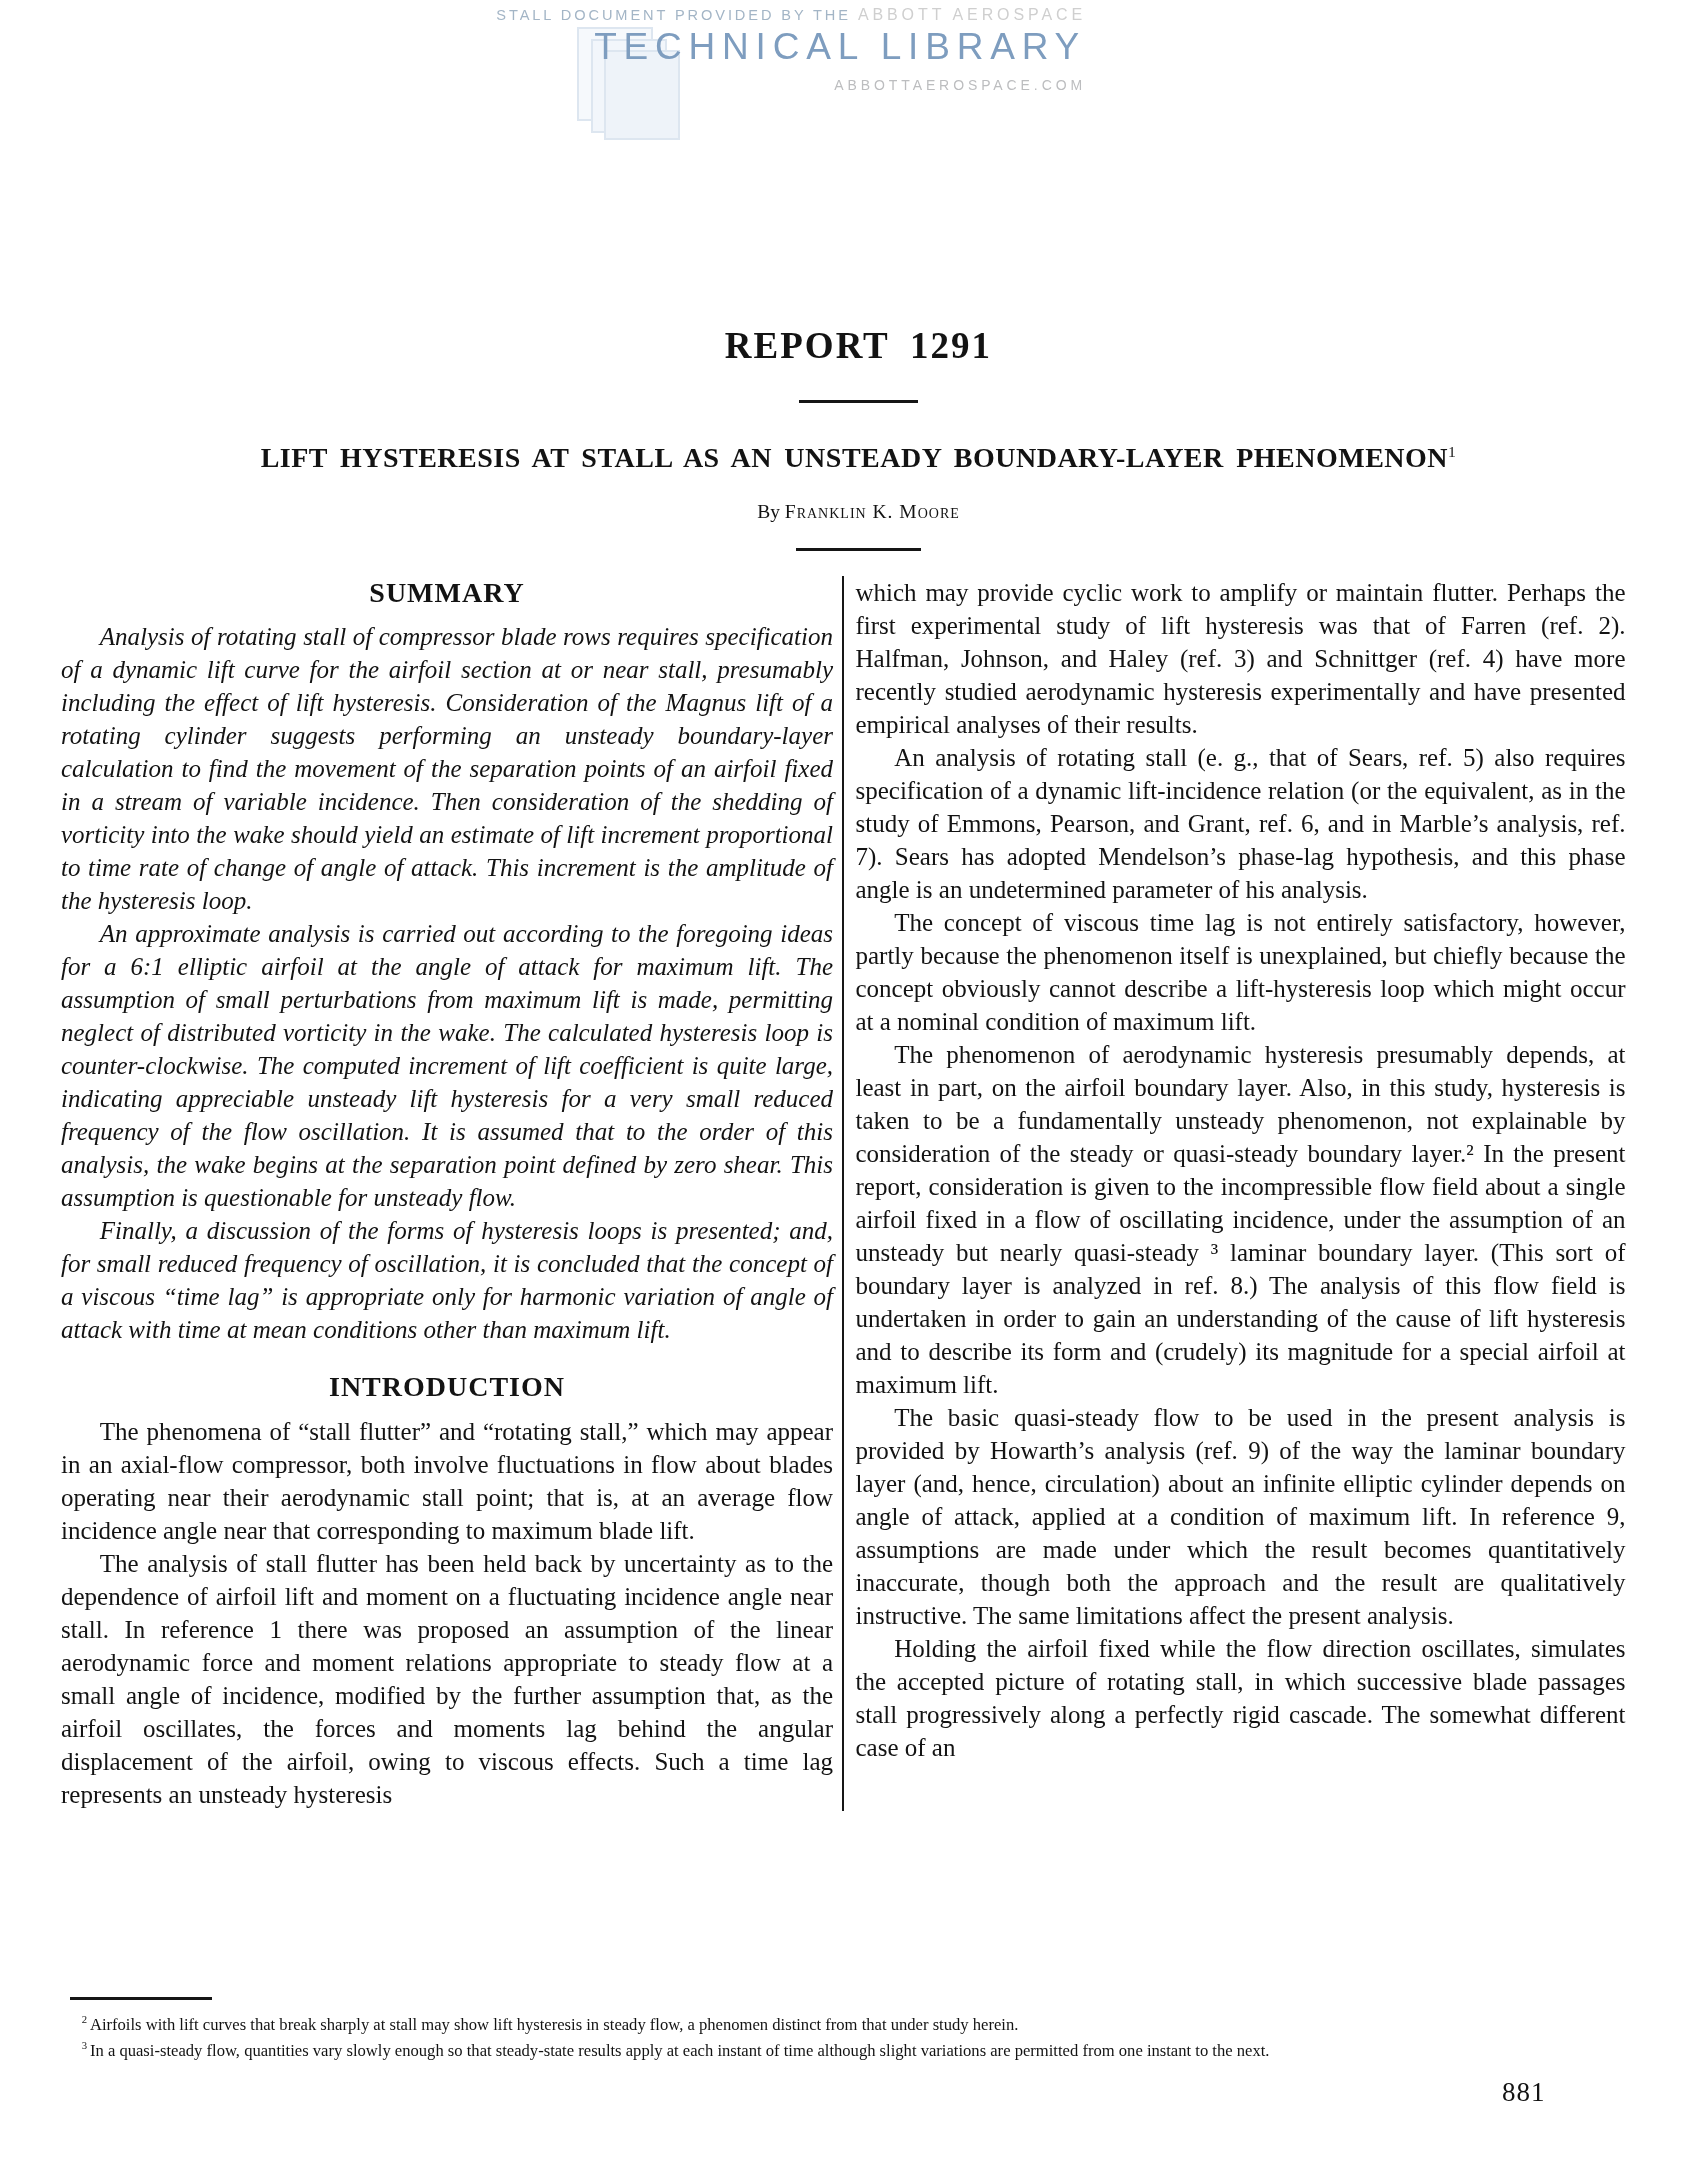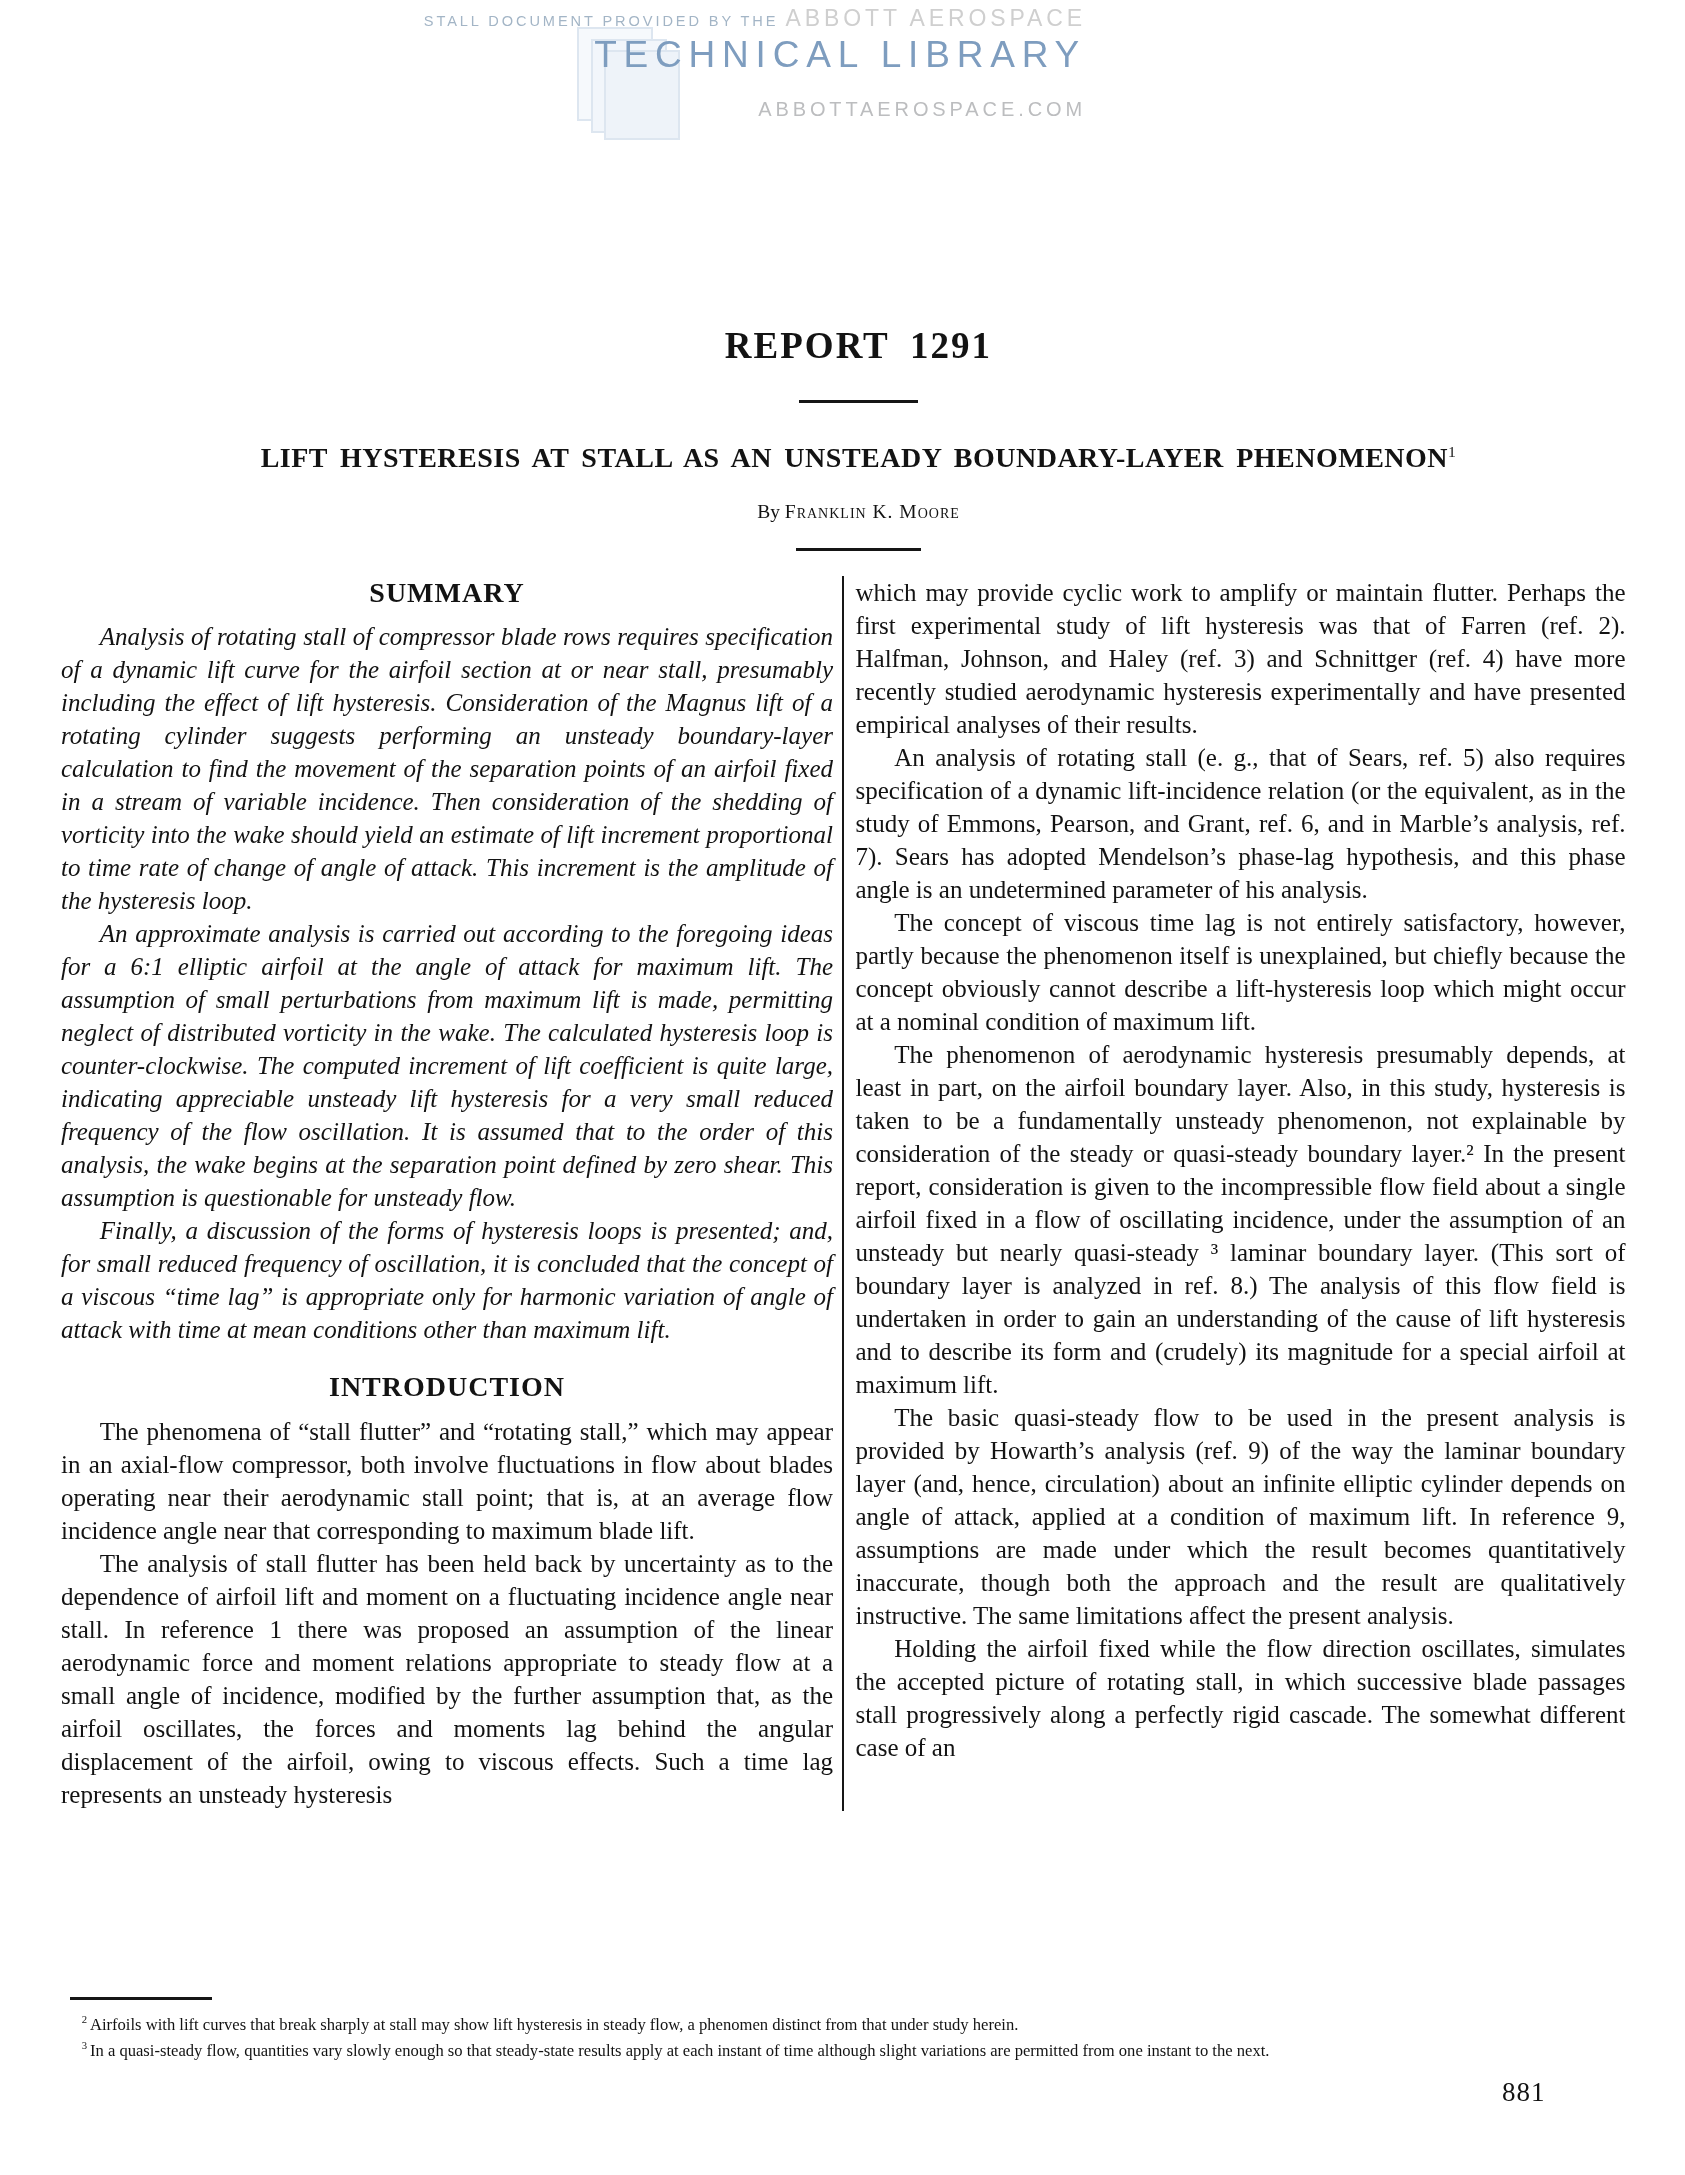--- a/index.html
+++ b/index.html
@@ -19,23 +19,23 @@
   .masthead {
     position: absolute;
     top: 5.9px;
     right: 599px;
     text-align: right;
     font-family: "Liberation Sans", "DejaVu Sans", sans-serif;
     line-height: 1.1;
     z-index: 2;
   }
   .masthead .line1 { font-size: 14.6px; letter-spacing: 2.9px; color: #a3b5c6; white-space: nowrap; }
-  .masthead .line1 .brand { font-size: 23px; color: #cfcfcf; letter-spacing: 3.9px; }
+  .masthead .line1 .brand { font-size: 16px; color: #cfcfcf; letter-spacing: 3.9px; }
   .masthead .line2 { font-size: 37px; letter-spacing: 6.8px; color: #7e9dbf; margin-top: 3.9px; white-space: nowrap; font-weight: 400; }
-  .masthead .line3 { font-size: 20px; letter-spacing: 3.9px; color: #bcbdbf; margin-top: 22px; }
+  .masthead .line3 { font-size: 14px; letter-spacing: 3.9px; color: #bcbdbf; margin-top: 10px; }
   .wm-icon { position: absolute; top: 27px; left: 577px; width: 107px; height: 115px; z-index: 1; }
   .wm-icon .sheet { position: absolute; border: 2px solid #dde6f0; background: #f6f9fc; }
   .wm-icon .s1 { left: 0;   top: 0;    width: 76px; height: 94px; }
   .wm-icon .s2 { left: 13.7px; top: 11.7px; width: 76px; height: 94px; background: #f2f6fb; }
   .wm-icon .s3 { left: 27px; top: 23.4px; width: 76px; height: 90px; background: #eef3f9; }
 
   
   .front { position: relative; text-align: center; padding-top: 324px; z-index: 3; padding-left: 32px; }
   .report-number { font-size: 37px; font-weight: bold; letter-spacing: 2px; word-spacing: 9.8px; }
   .rule { height: 2.9px; background: #151515; border: 0; }

